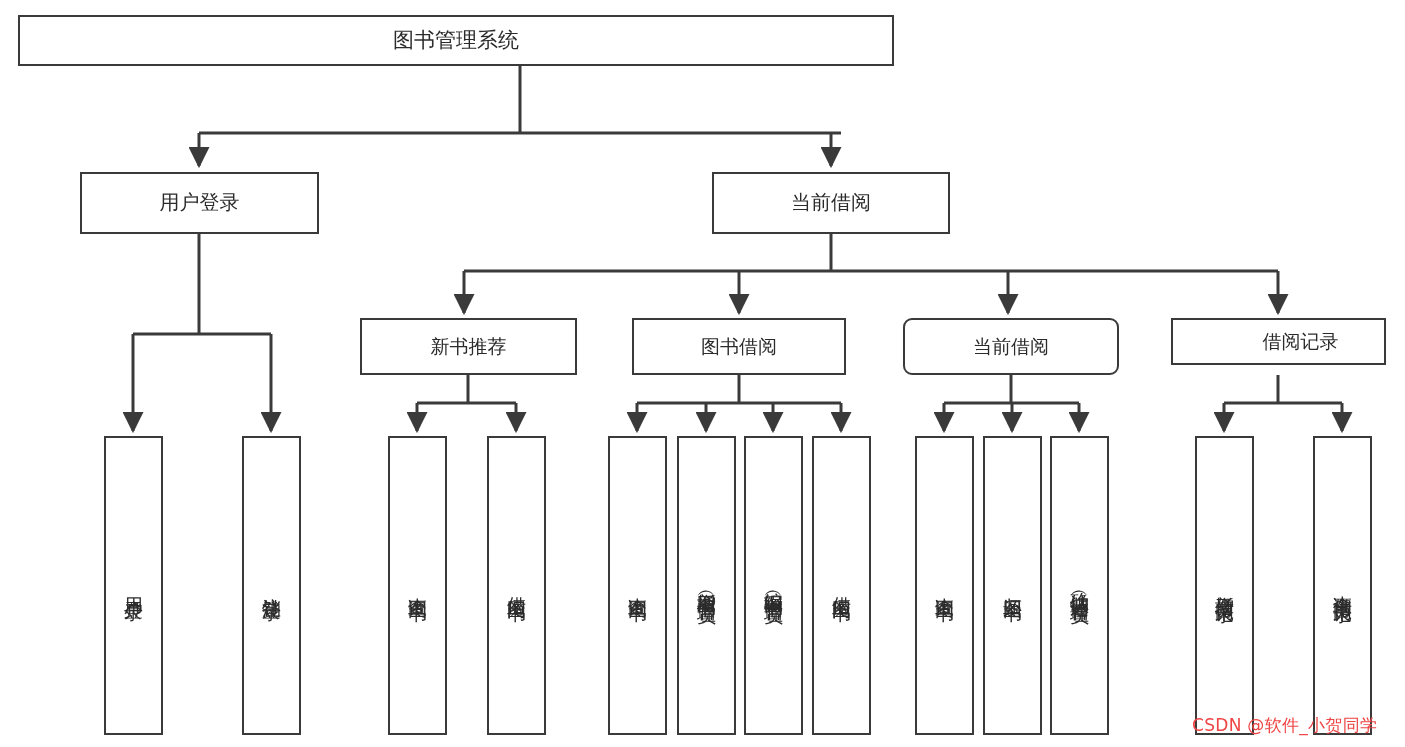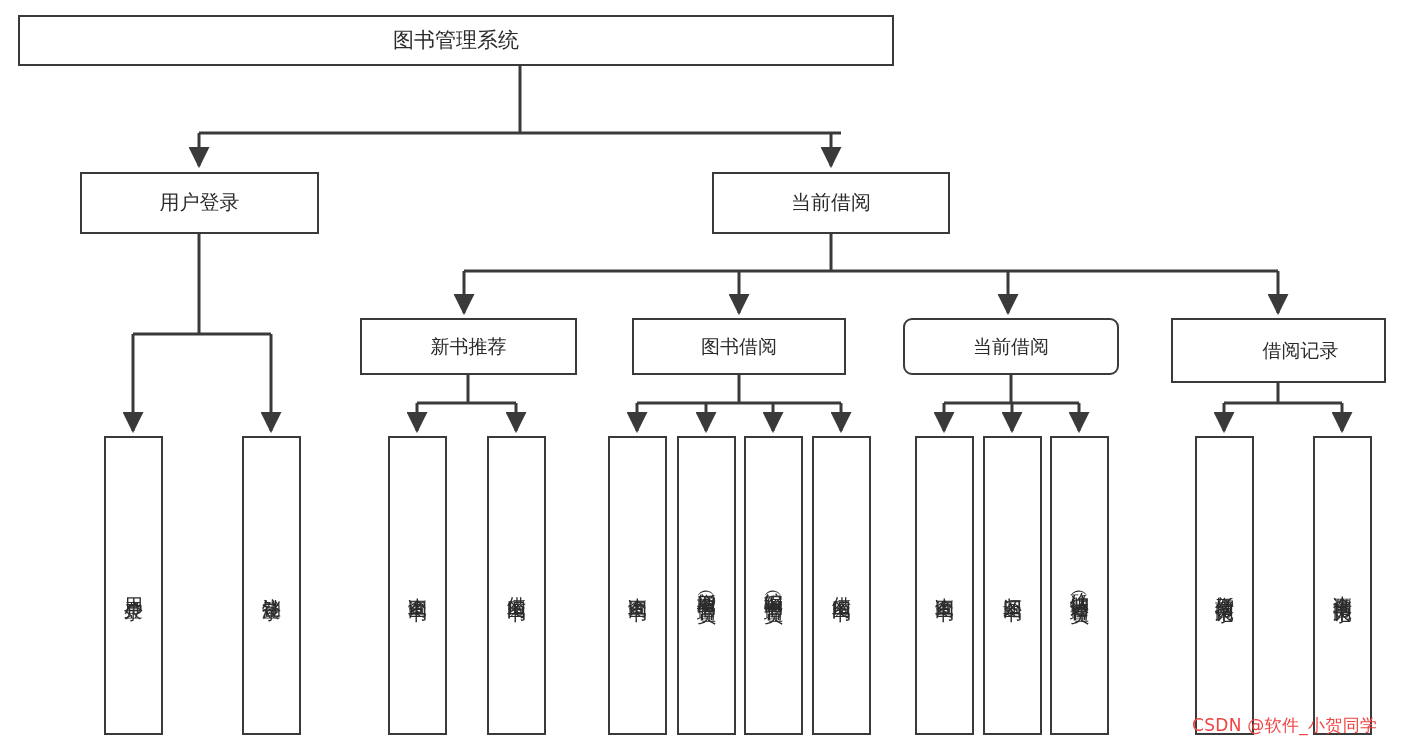--- a/index.html
+++ b/index.html
@@ -140,21 +140,21 @@
 
   <div class="node lvl3" style="left:360px; top:318px; width:217px; height:57px;">
     <span class="label">新书推荐</span>
   </div>
   <div class="node lvl3" style="left:632px; top:318px; width:214px; height:57px;">
     <span class="label">图书借阅</span>
   </div>
   <div class="node lvl3" style="left:903px; top:318px; width:216px; height:57px;border-radius:9px;">
     <span class="label">当前借阅</span>
   </div>
-  <div class="node lvl3" style="left:1171px; top:318px; width:215px; height:65px;padding-left:44px;">
+  <div class="node lvl3" style="left:1171px; top:318px; width:215px; height:47px;padding-left:44px;">
     <span class="label">借阅记录</span>
   </div>
 
   <div class="node leaf" style="left:104px; top:436px; width:59px; height:299px;">
     <span class="label">用户登录</span>
   </div>
   <div class="node leaf" style="left:242px; top:436px; width:59px; height:299px;">
     <span class="label">注销登录</span>
   </div>
 

